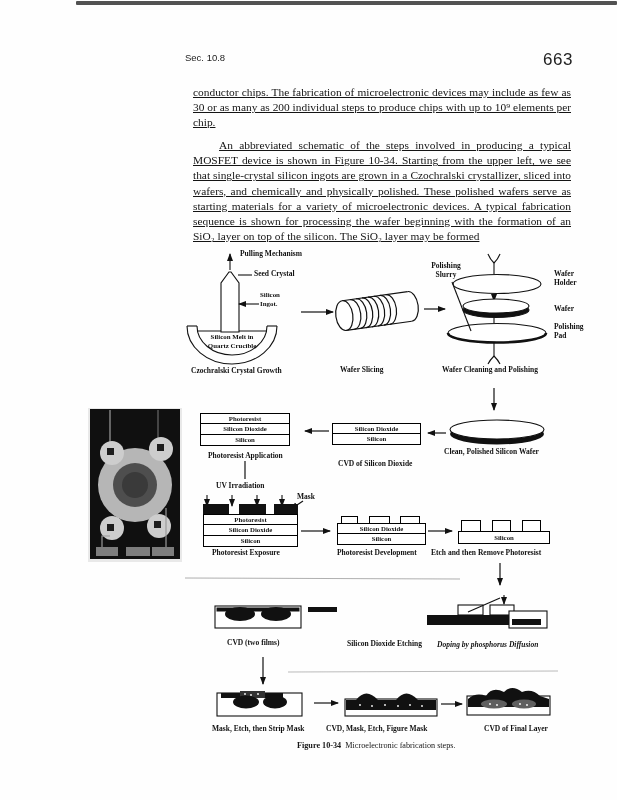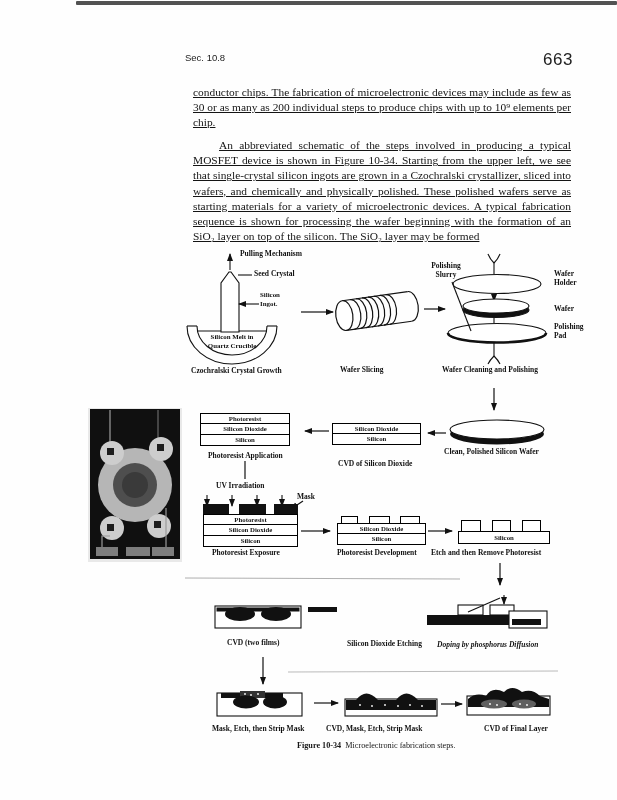--- a/index.html
+++ b/index.html
@@ -278,20 +278,20 @@
   <div class="orect" style="left:492px; top:520px; width:19px; height:12px;"></div>
   <div class="orect" style="left:522px; top:520px; width:19px; height:12px;"></div>
   <div class="silbase" style="left:458px; top:531px; width:92px;">Silicon</div>
   <div class="flabel" style="left:431px; top:549px;">Etch and then Remove Photoresist</div>
 
   <div class="flabel" style="left:227px; top:639px;">CVD (two films)</div>
   <div class="flabel" style="left:347px; top:640px;">Silicon Dioxide Etching</div>
   <div class="flabel" style="left:437px; top:641px;font-style:italic;">Doping by phosphorus Diffusion</div>
 
   <div class="flabel" style="left:212px; top:725px;">Mask, Etch, then Strip Mask</div>
-  <div class="flabel" style="left:326px; top:725px;">CVD, Mask, Etch, Strip Mask</div>
+  <div class="flabel" style="left:326px; top:725px;">CVD, Mask, Etch, Figure Mask</div>
   <div class="flabel" style="left:484px; top:725px;">CVD of Final Layer</div>
 
   <div class="caption">
     <b>Figure 10-34</b>&nbsp;&nbsp;<span>Microelectronic fabrication steps.</span>
   </div>
 
 </div>
 
 </body></html>

